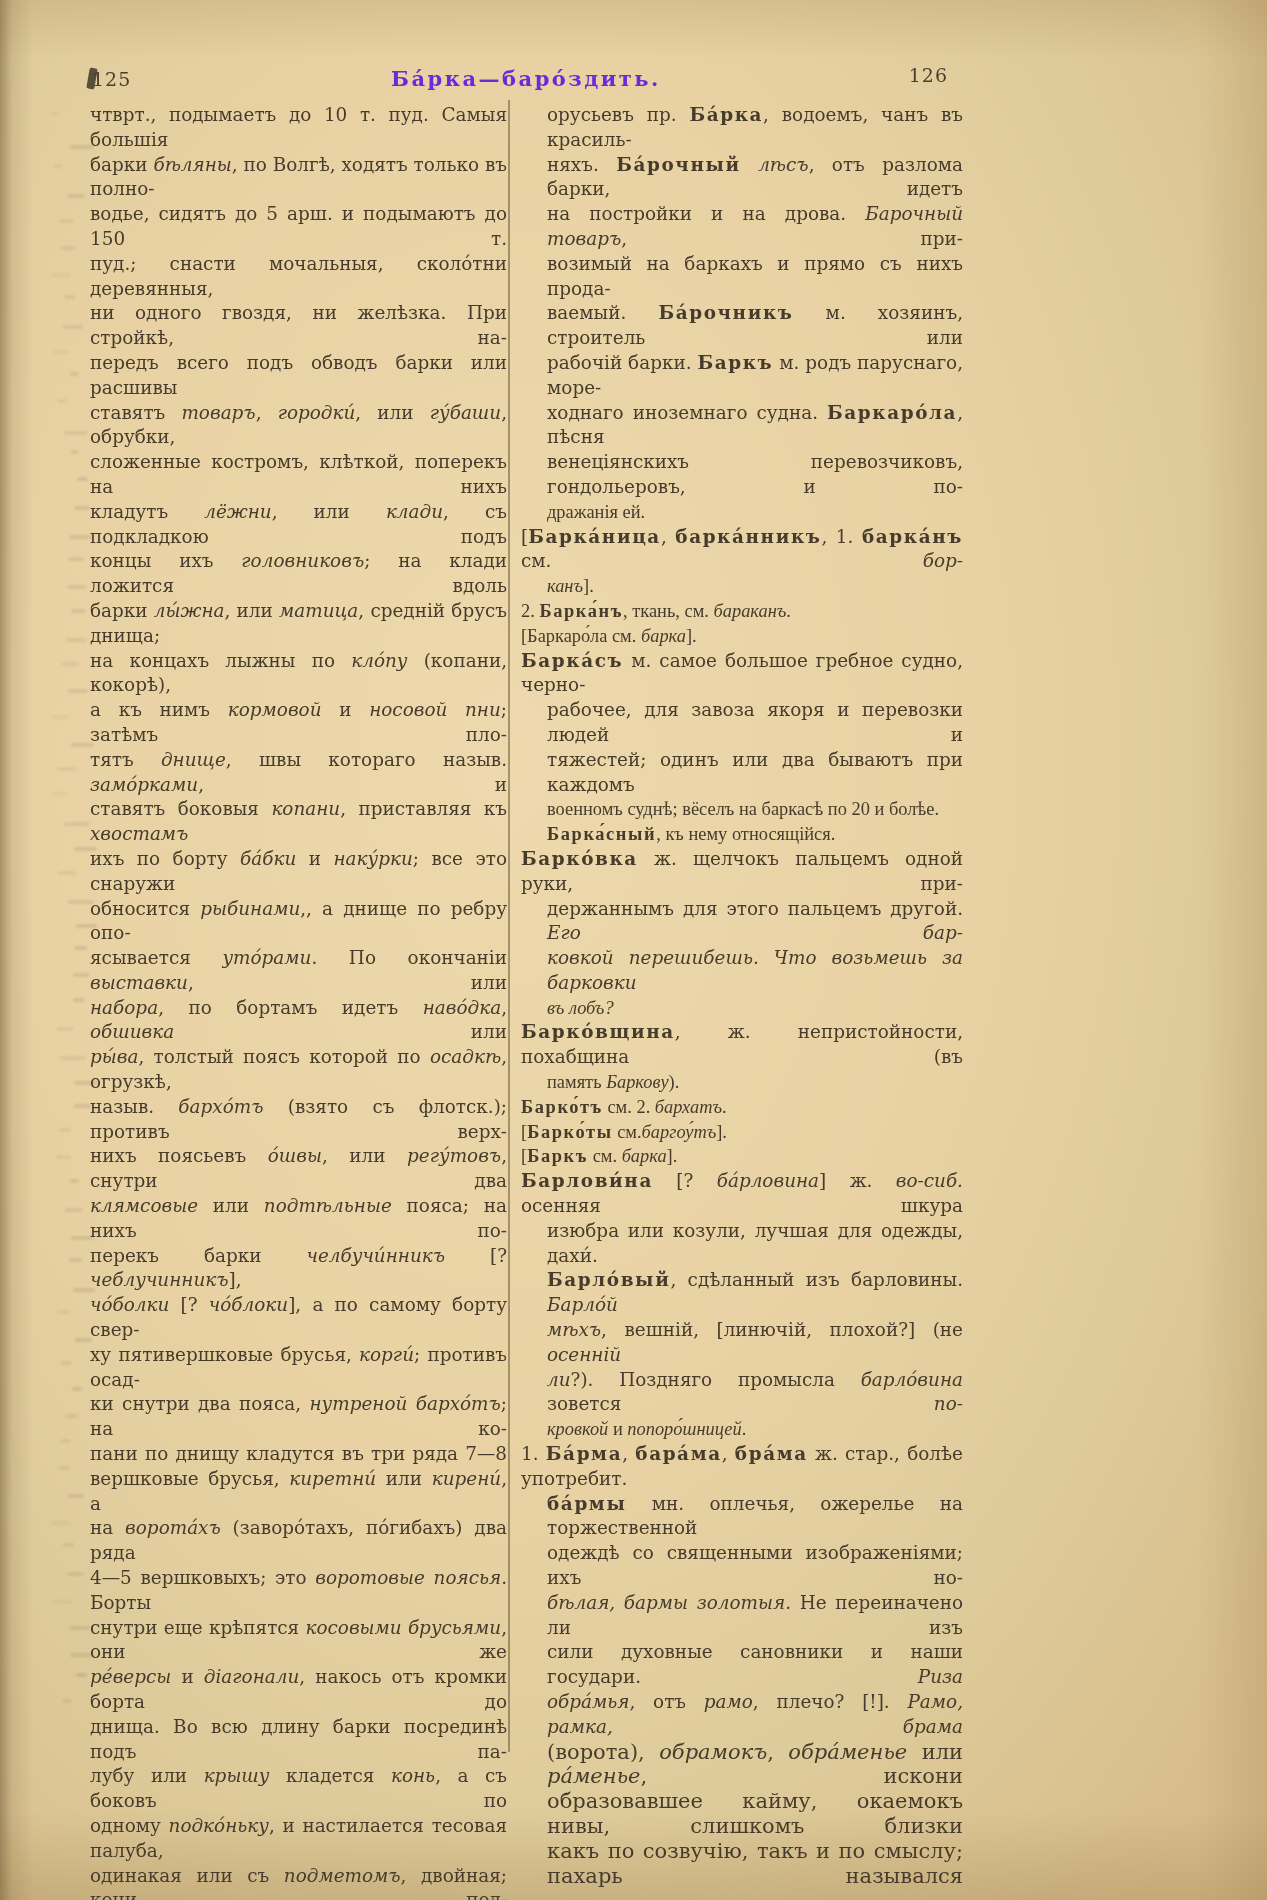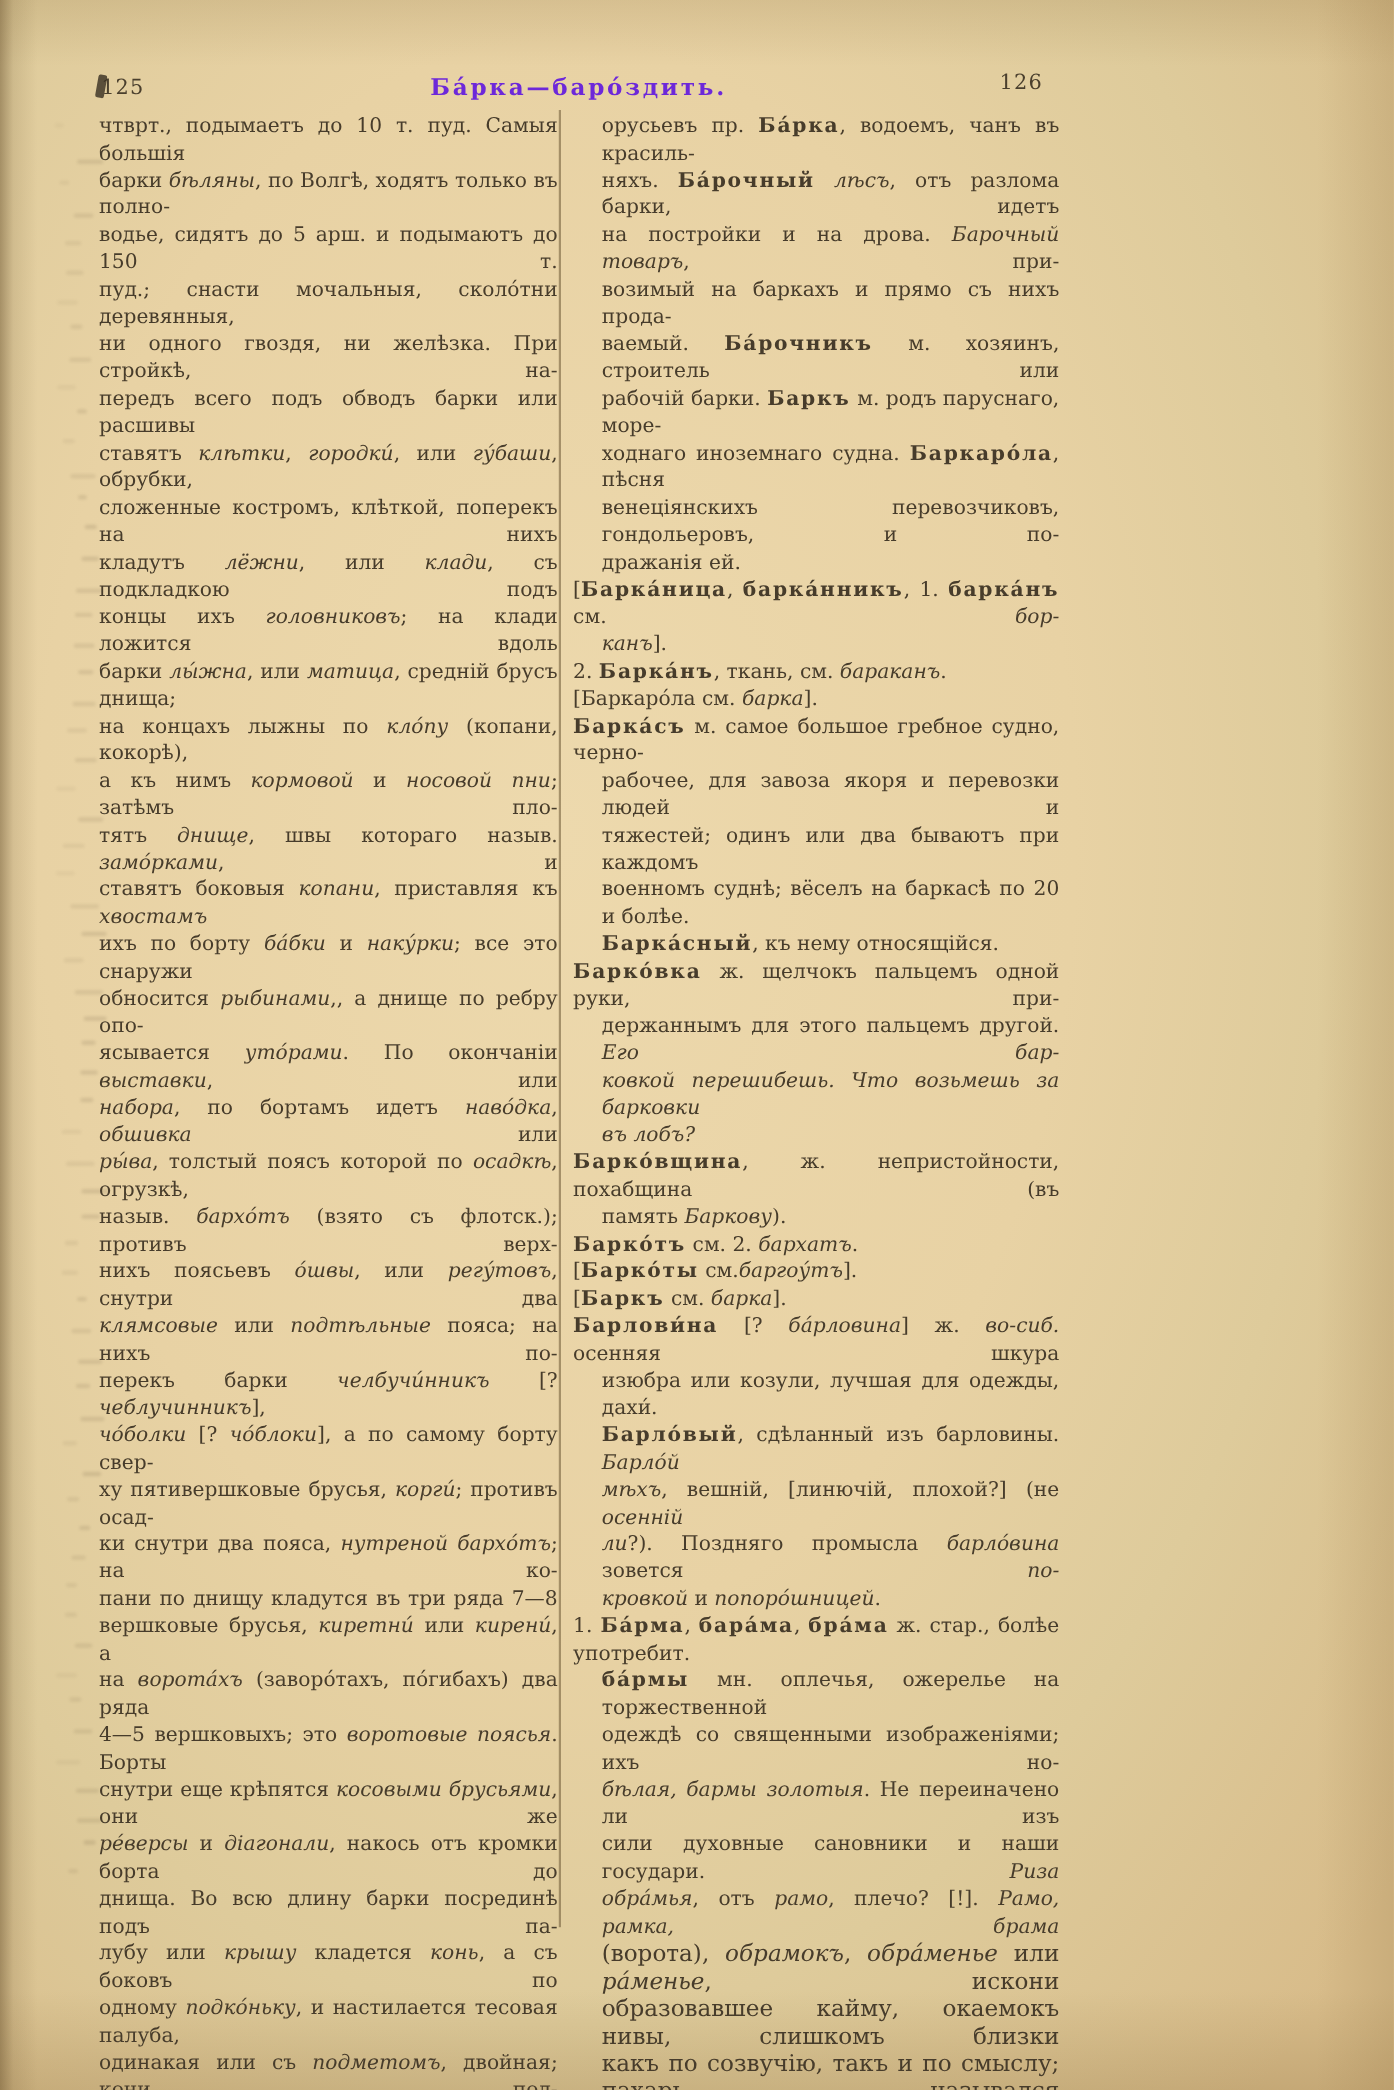--- a/index.html
+++ b/index.html
@@ -23,21 +23,21 @@
   .ink-blob { position:absolute; left:-4px; top:0px; width:8px; height:21px;
               background:#372e20; transform:rotate(10deg); border-radius:2px; opacity:.8; }
   .running-title { text-align:center; font-weight:bold; font-size:21px;
                    letter-spacing:2.5px; color:#6d28d9; padding-top:4px; }
   .divider { position:absolute; left:508px; top:100px; width:2px; height:1652px;
              background:rgba(108,88,52,0.55); }
   .col { position:absolute; top:103px; font-size:18.4px; line-height:24.8px; }
   .col-left  { left:90px;  width:417px; }
   .col-right { left:521px; width:442px; }
   .ln { text-align:justify; text-align-last:justify; }
-  .ln.end { text-align-last:left; }
+  .ln.end { text-align-last:left;font-family:Liberation Serif, serif; }
   .ln.ind { padding-left:26px; }
   .ln.sm  { font-size:21px; }
   .it { font-style:italic; }
   .hw { font-weight:bold; letter-spacing:1.6px; }
   .smudge { position:absolute; height:4px; background:#5d4c33;
             filter:blur(1.3px); border-radius:2px; }
 </style>
 </head>
 <body>
 
@@ -54,21 +54,21 @@
 
 <div class="divider"></div>
 
 <div class="col col-left" id="col-left">
     <div class="ln">чтврт., подымаетъ до 10 т. пуд. Самыя большія</div>
     <div class="ln">барки <span class="it">бѣляны</span>, по Волгѣ, ходятъ только въ полно-</div>
     <div class="ln">водье, сидятъ до 5 арш. и подымаютъ до 150 т.</div>
     <div class="ln">пуд.; снасти мочальныя, сколо́тни деревянныя,</div>
     <div class="ln">ни одного гвоздя, ни желѣзка. При стройкѣ, на-</div>
     <div class="ln">передъ всего подъ обводъ барки или расшивы</div>
-    <div class="ln">ставятъ <span class="it">клѣтки</span>, <span class="it">городки́</span>, или <span class="it">гу́баши</span>, обрубки,</div>
+    <div class="ln">ставятъ <span class="it">товаръ</span>, <span class="it">городки́</span>, или <span class="it">гу́баши</span>, обрубки,</div>
     <div class="ln">сложенные костромъ, клѣткой, поперекъ на нихъ</div>
     <div class="ln">кладутъ <span class="it">лёжни</span>, или <span class="it">клади</span>, съ подкладкою подъ</div>
     <div class="ln">концы ихъ <span class="it">головниковъ</span>; на клади ложится вдоль</div>
     <div class="ln">барки <span class="it">лы́жна</span>, или <span class="it">матица</span>, средній брусъ днища;</div>
     <div class="ln">на концахъ лыжны по <span class="it">кло́пу</span> (копани, кокорѣ),</div>
     <div class="ln">а къ нимъ <span class="it">кормовой</span> и <span class="it">носовой пни</span>; затѣмъ пло-</div>
     <div class="ln">тятъ <span class="it">днище</span>, швы котораго назыв. <span class="it">замо́рками</span>, и</div>
     <div class="ln">ставятъ боковыя <span class="it">копани</span>, приставляя къ <span class="it">хвостамъ</span></div>
     <div class="ln">ихъ по борту <span class="it">ба́бки</span> и <span class="it">наку́рки</span>; все это снаружи</div>
     <div class="ln">обносится <span class="it">рыбинами</span>,, а днище по ребру опо-</div>

